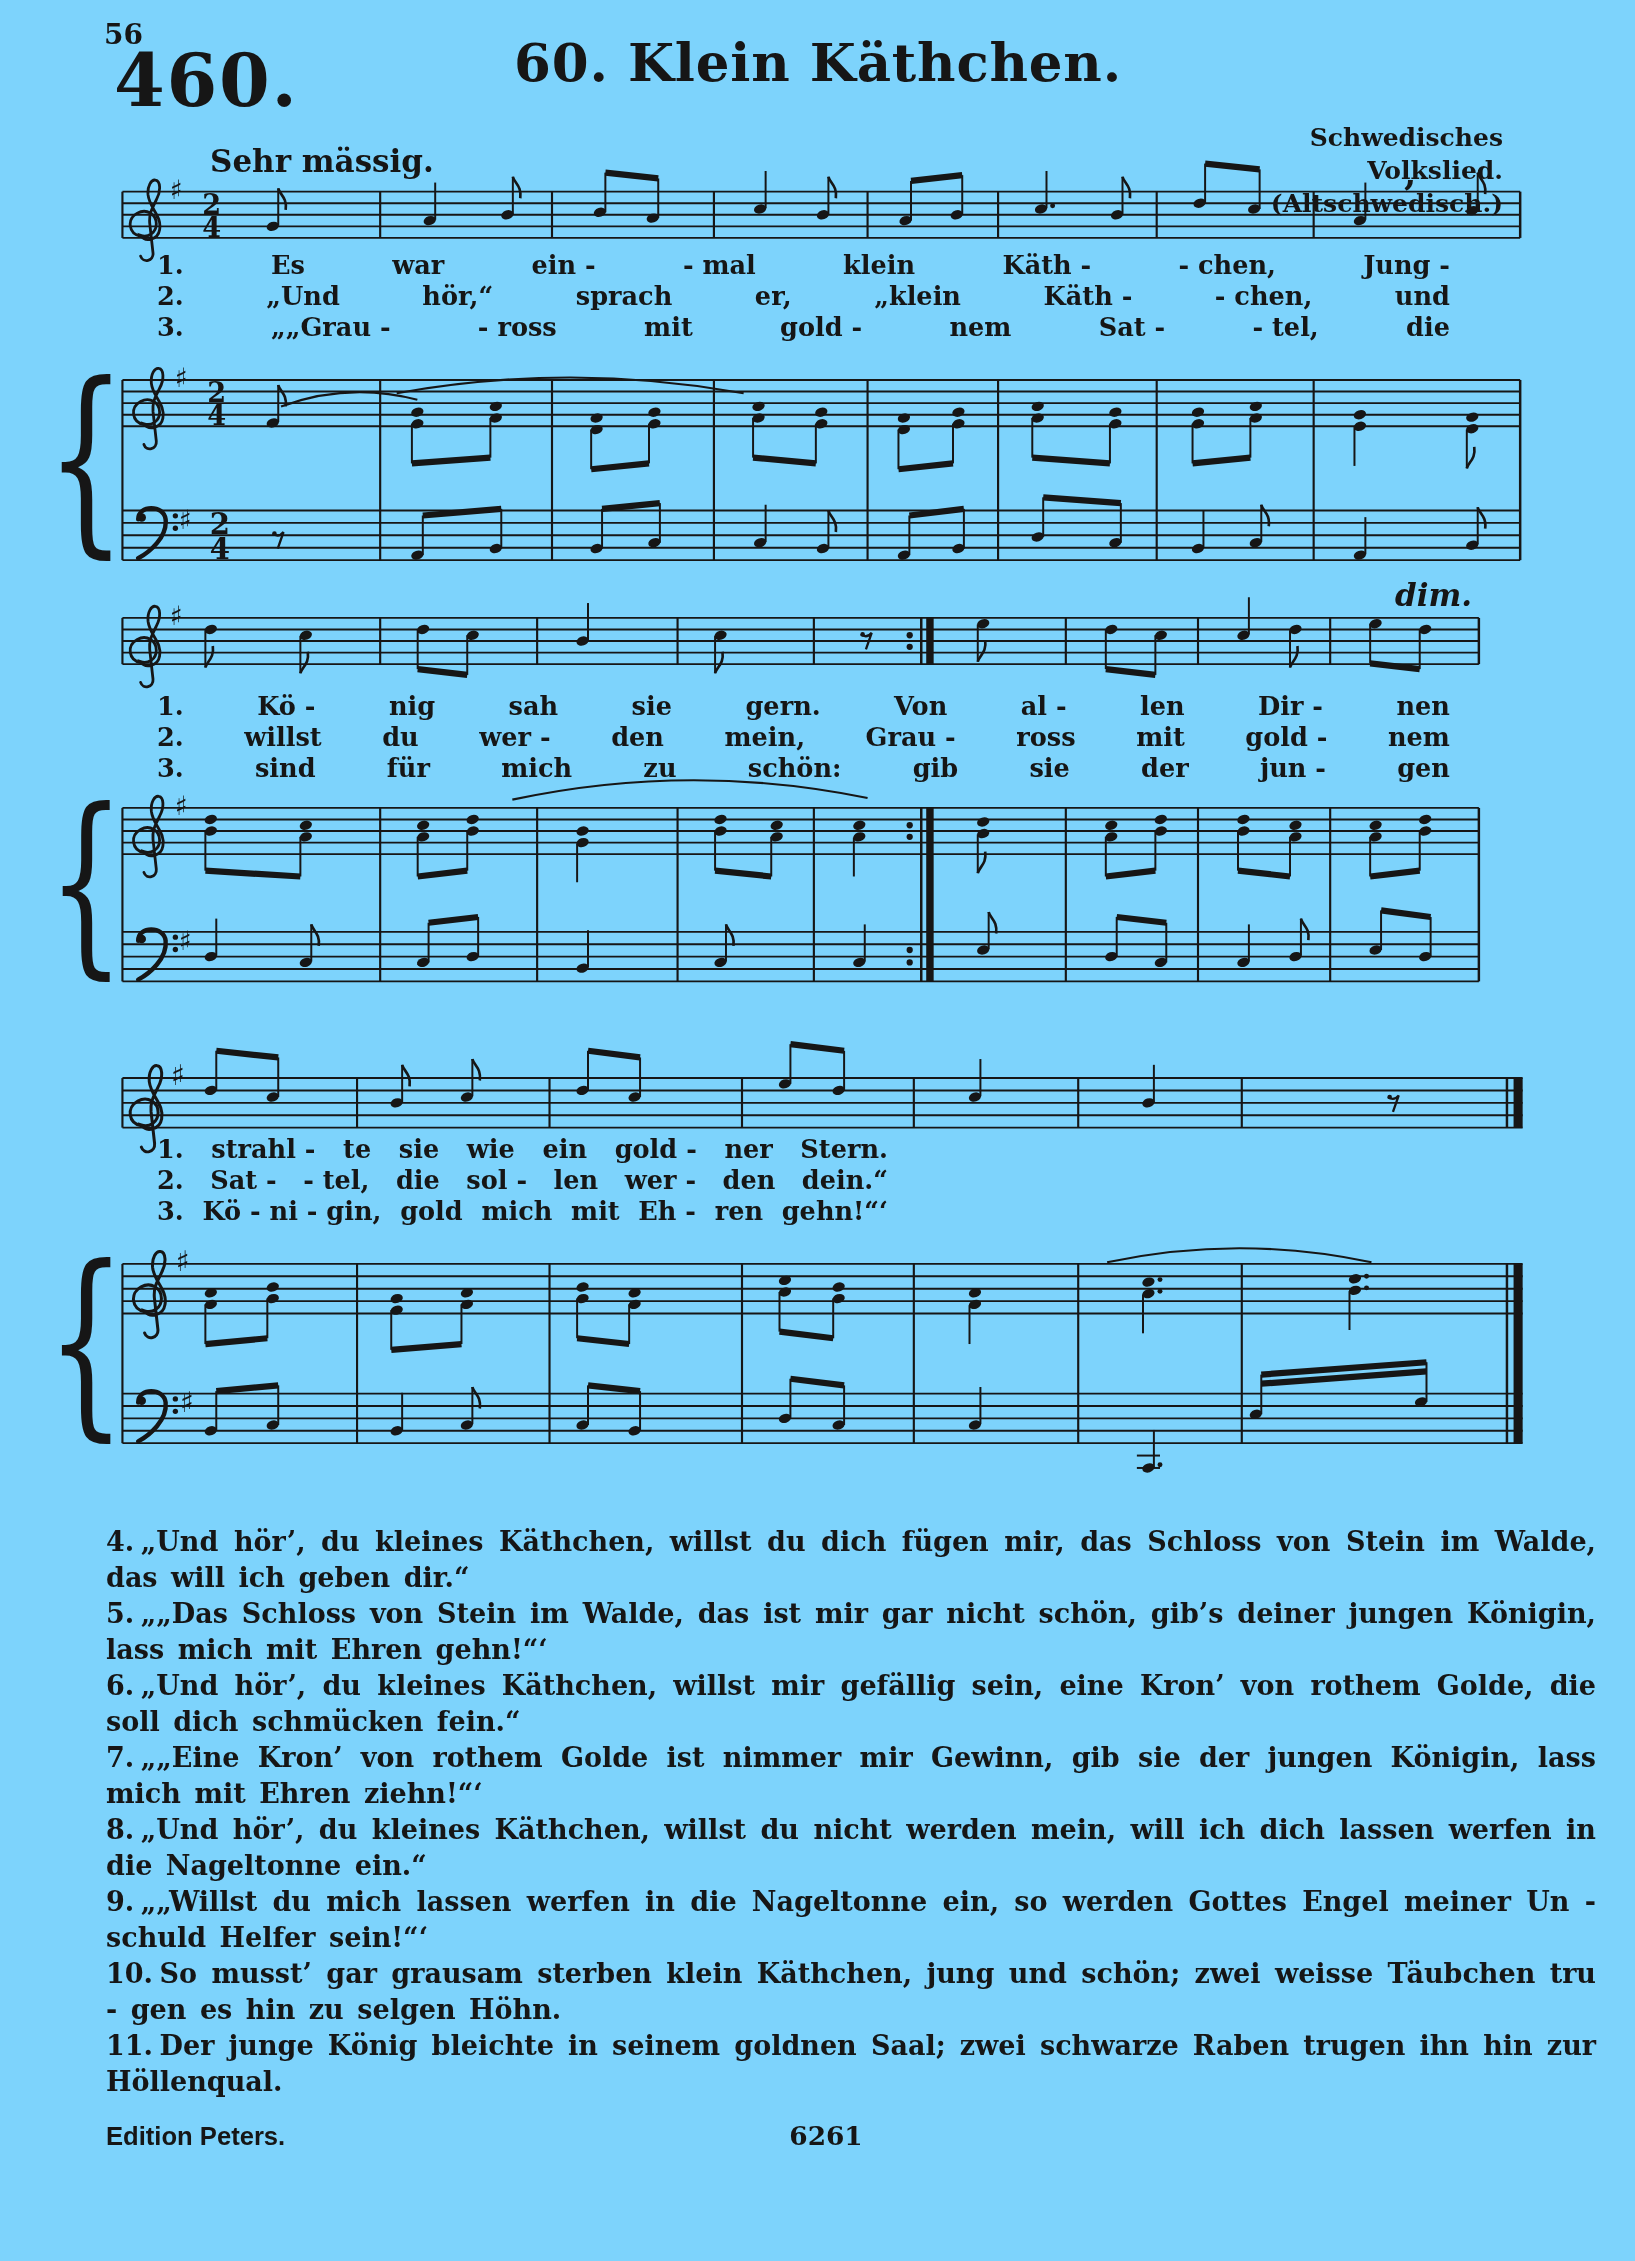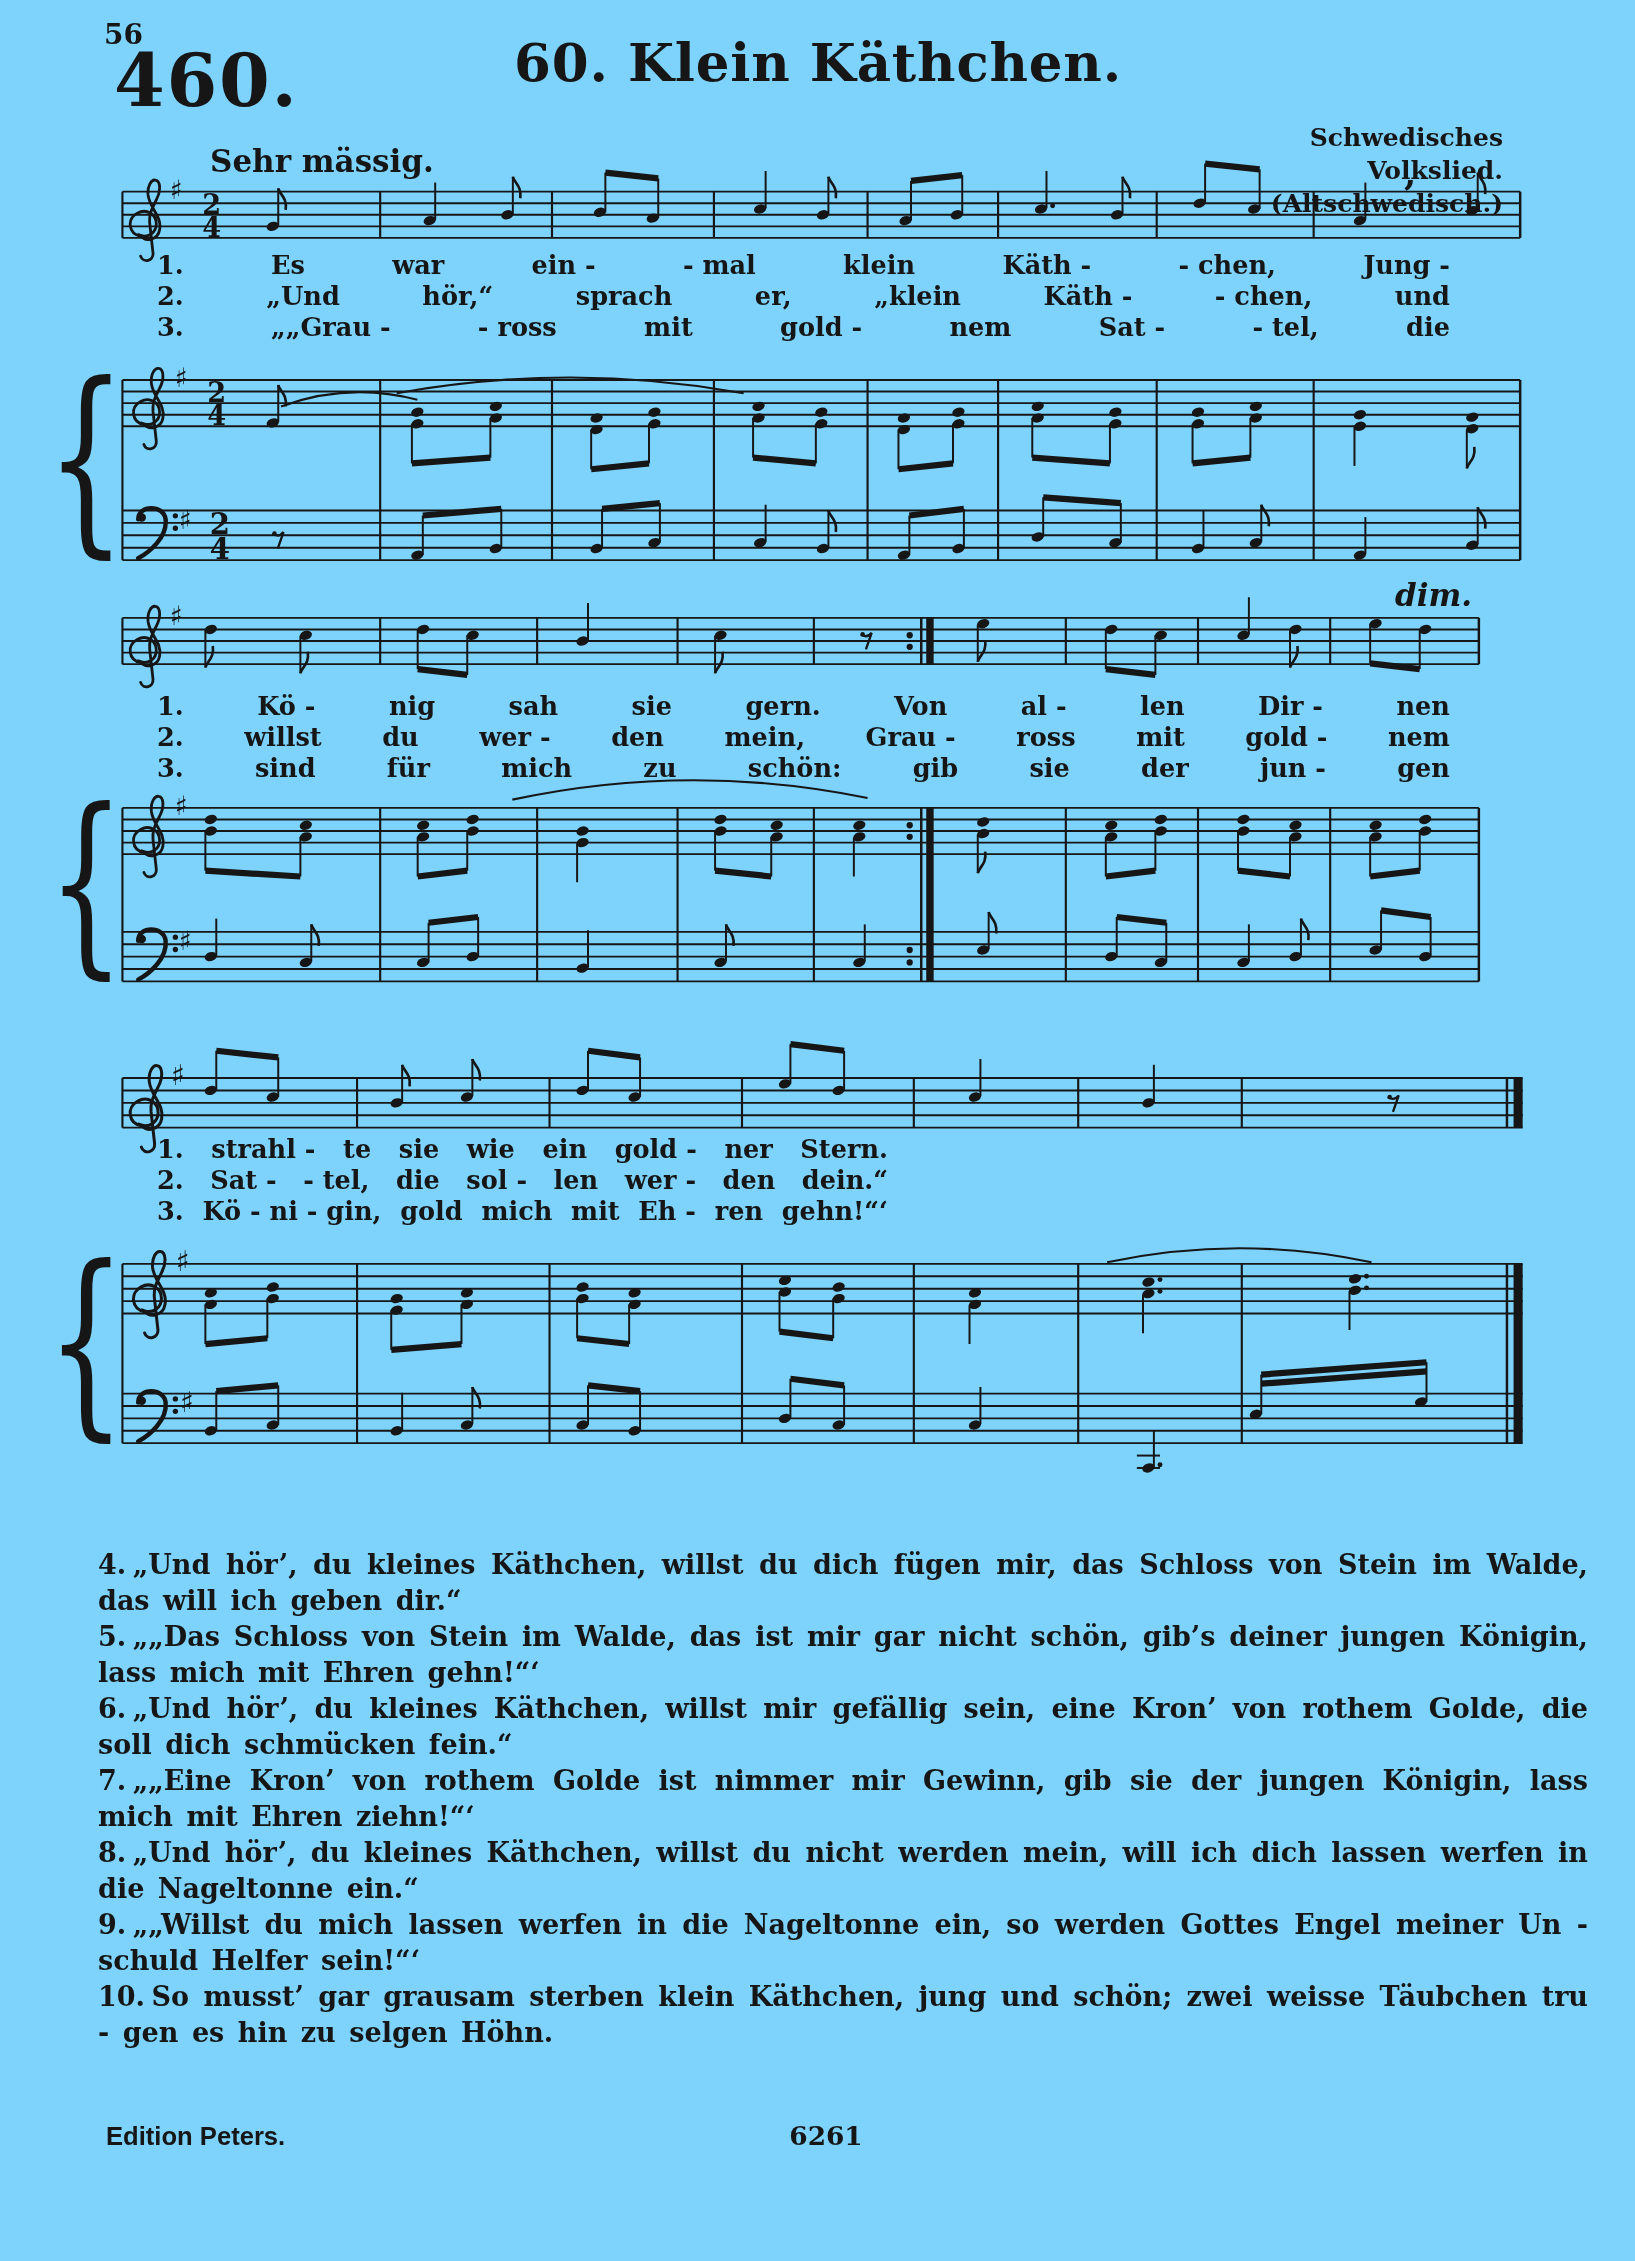--- a/index.html
+++ b/index.html
@@ -8,21 +8,21 @@
   .pagenum{left:104px;top:18px;font:700 28px "DejaVu Serif",serif;}
   .opus{left:114px;top:37px;font:700 73px "DejaVu Serif",serif;letter-spacing:1.7px;text-align:center;}
   .title{left:50%;top:31px;transform:translateX(-50%);font:700 53px "DejaVu Serif",serif;white-space:nowrap;letter-spacing:0.8px;}
   .attrib{left:1173px;top:121px;width:330px;text-align:right;font:700 25px "DejaVu Serif",serif;line-height:33px;}
   .tempo{left:210px;top:143px;font:700 31px "DejaVu Serif",serif;}
   .dim{left:1395px;top:577px;font:italic 700 31px "DejaVu Serif",serif;}
   svg.score{left:0;top:0;}
   .lyrics{position:absolute;display:flex;justify-content:space-between;
           font:700 25.6px "DejaVu Serif",serif;white-space:nowrap;color:#161616;}
   .lyrics span{display:inline-block;}
-  .verses{left:98px;top:1524px;width:1490px;font:700 27px "DejaVu Serif",serif;margin-top:23px;}
+  .verses{left:106px;top:1524px;width:1490px;font:700 27px "DejaVu Serif",serif;}
   .verses p{margin:0;text-align:justify;line-height:36px;word-spacing:4.1px;}
   .vnum{margin-right:6.6px;}
   .pub{left:106px;top:2122px;font:700 25.6px "Liberation Sans",sans-serif;}
   .plate{left:735px;top:2120px;width:182px;text-align:center;font:700 26.4px "DejaVu Serif",serif;}
 </style>
 </head>
 <body>
 
 <div class="page">
 
@@ -708,18 +708,19 @@
     </div>
 
   <div class="abs verses">
     <p><span class="vnum">4.</span><span>„Und hör’, du kleines Käthchen, willst du dich fügen mir, das Schloss von Stein im Walde, das will ich geben dir.“</span></p>
     <p><span class="vnum">5.</span><span>„„Das Schloss von Stein im Walde, das ist mir gar nicht schön, gib’s deiner jungen Königin, lass mich mit Ehren gehn!“‘</span></p>
     <p><span class="vnum">6.</span><span>„Und hör’, du kleines Käthchen, willst mir gefällig sein, eine Kron’ von rothem Golde, die soll dich schmücken fein.“</span></p>
     <p><span class="vnum">7.</span><span>„„Eine Kron’ von rothem Golde ist nimmer mir Gewinn, gib sie der jungen Königin, lass mich mit Ehren ziehn!“‘</span></p>
     <p><span class="vnum">8.</span><span>„Und hör’, du kleines Käthchen, willst du nicht werden mein, will ich dich lassen werfen in die Nageltonne ein.“</span></p>
     <p><span class="vnum">9.</span><span>„„Willst du mich lassen werfen in die Nageltonne ein, so werden Gottes Engel meiner Un - schuld Helfer sein!“‘</span></p>
     <p><span class="vnum">10.</span><span>So musst’ gar grausam sterben klein Käthchen, jung und schön; zwei weisse Täubchen tru - gen es hin zu selgen Höhn.</span></p>
+    <p><span class="vnum">11.</span><span>Der junge König bleichte in seinem goldnen Saal; zwei schwarze Raben trugen ihn hin zur Höllenqual.</span></p>
   </div>
 
   <div class="abs pub">Edition Peters.</div>
   <div class="abs plate">6261</div>
 </div>
 
 
 </body></html>

